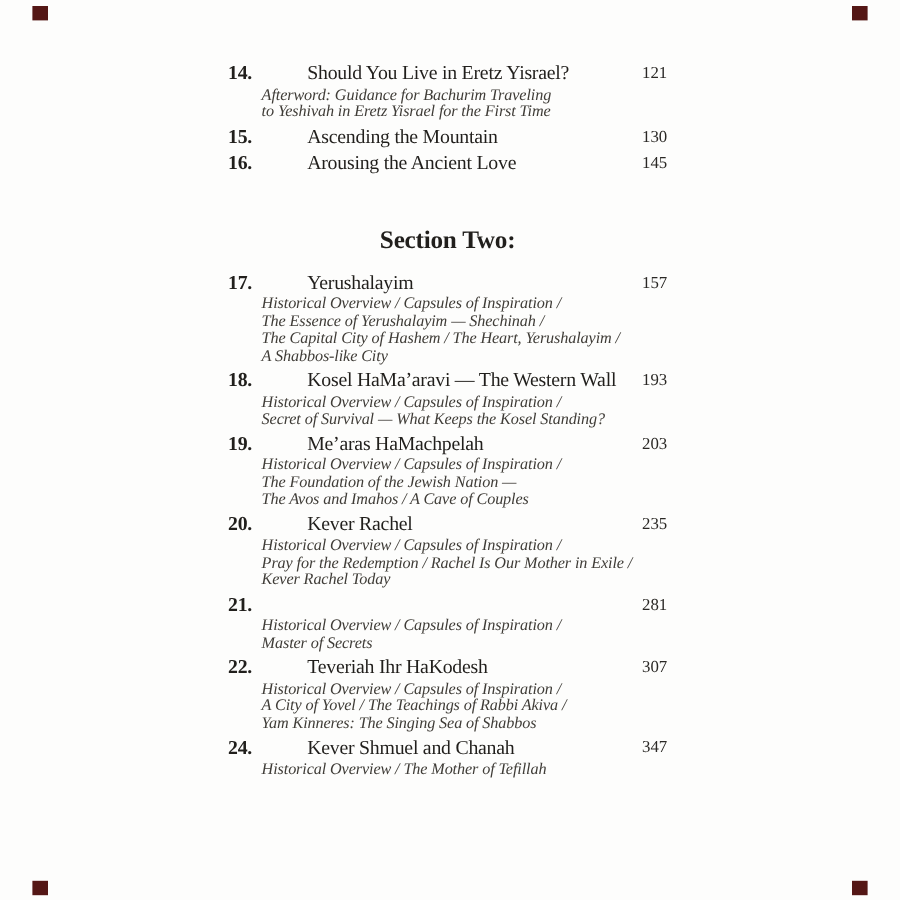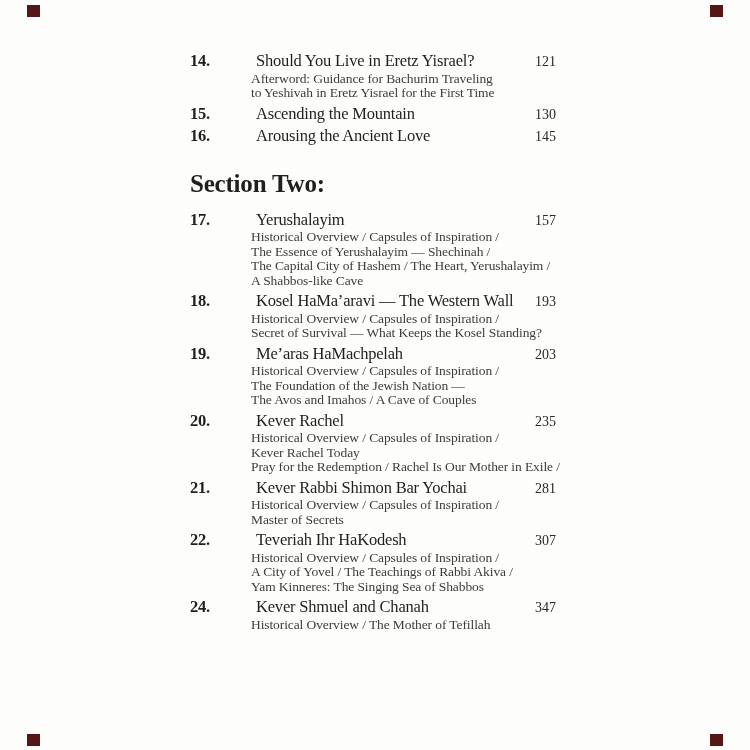--- a/index.html
+++ b/index.html
@@ -65,34 +65,35 @@
     top: 1px;
     font-size: 14px;
     line-height: 18px;
     color: var(--page-number-color, #2a2825);
   }
   .entry-subs {
     margin-left: 28px;
     margin-top: 1px;
   }
   .sub-line {
+    font-style: italic;
     font-size: 13.5px;
     line-height: 14.5px;
     letter-spacing: -0.1px;
     color: var(--subtitle-color, #3f3c37);
     white-space: nowrap;
-    margin-left: 33px;
   }
 
   .section-heading {
+    text-align: center;
     font-weight: 700;
-    font-size: 25px;
+    font-size: 21px;
     line-height: 24px;
     letter-spacing: -0.2px;
-    margin-top: 26px;
+    margin-top: 42px;
     margin-bottom: 15px;
     color: var(--title-color, #211f1c);
   }
 </style>
 </head>
 <body>
 
 <div class="page" style="--bg: #fdfdfc; --title-color: #211f1c; --subtitle-color: #3f3c37; --page-number-color: #2a2825; --corner-color: #541715;">
   <div class="corner-mark corner-tl"></div>
   <div class="corner-mark corner-tr"></div>
@@ -144,21 +145,21 @@
             <div class="entry-line">
               <span class="entry-num">17.</span>
               <span class="entry-title">Yerushalayim</span>
             </div>
             <span class="entry-page">157</span>
           </div>
           <div class="entry-subs">
             <div class="sub-line">Historical Overview / Capsules of Inspiration /</div>
             <div class="sub-line">The Essence of Yerushalayim — Shechinah /</div>
             <div class="sub-line">The Capital City of Hashem / The Heart, Yerushalayim /</div>
-            <div class="sub-line">A Shabbos-like Cave</div>
+            <div class="sub-line">A Shabbos-like City</div>
           </div>
         </div>
         <div class="toc-entry">
           <div class="entry-row">
             <div class="entry-line">
               <span class="entry-num">18.</span>
               <span class="entry-title">Kosel HaMa’aravi — The Western Wall</span>
             </div>
             <span class="entry-page">193</span>
           </div>
@@ -184,29 +185,28 @@
         <div class="toc-entry">
           <div class="entry-row">
             <div class="entry-line">
               <span class="entry-num">20.</span>
               <span class="entry-title">Kever Rachel</span>
             </div>
             <span class="entry-page">235</span>
           </div>
           <div class="entry-subs">
             <div class="sub-line">Historical Overview / Capsules of Inspiration /</div>
+            <div class="sub-line">Pray for the Redemption / Rachel Is Our Mother in Exile /</div>
             <div class="sub-line">Kever Rachel Today</div>
-            <div class="sub-line">Pray for the Redemption / Rachel Is Our Mother in Exile /</div>
           </div>
         </div>
         <div class="toc-entry">
           <div class="entry-row">
             <div class="entry-line">
               <span class="entry-num">21.</span>
-              <span class="entry-title">Kever Rabbi Shimon Bar Yochai</span>
             </div>
             <span class="entry-page">281</span>
           </div>
           <div class="entry-subs">
             <div class="sub-line">Historical Overview / Capsules of Inspiration /</div>
             <div class="sub-line">Master of Secrets</div>
           </div>
         </div>
         <div class="toc-entry">
           <div class="entry-row">

